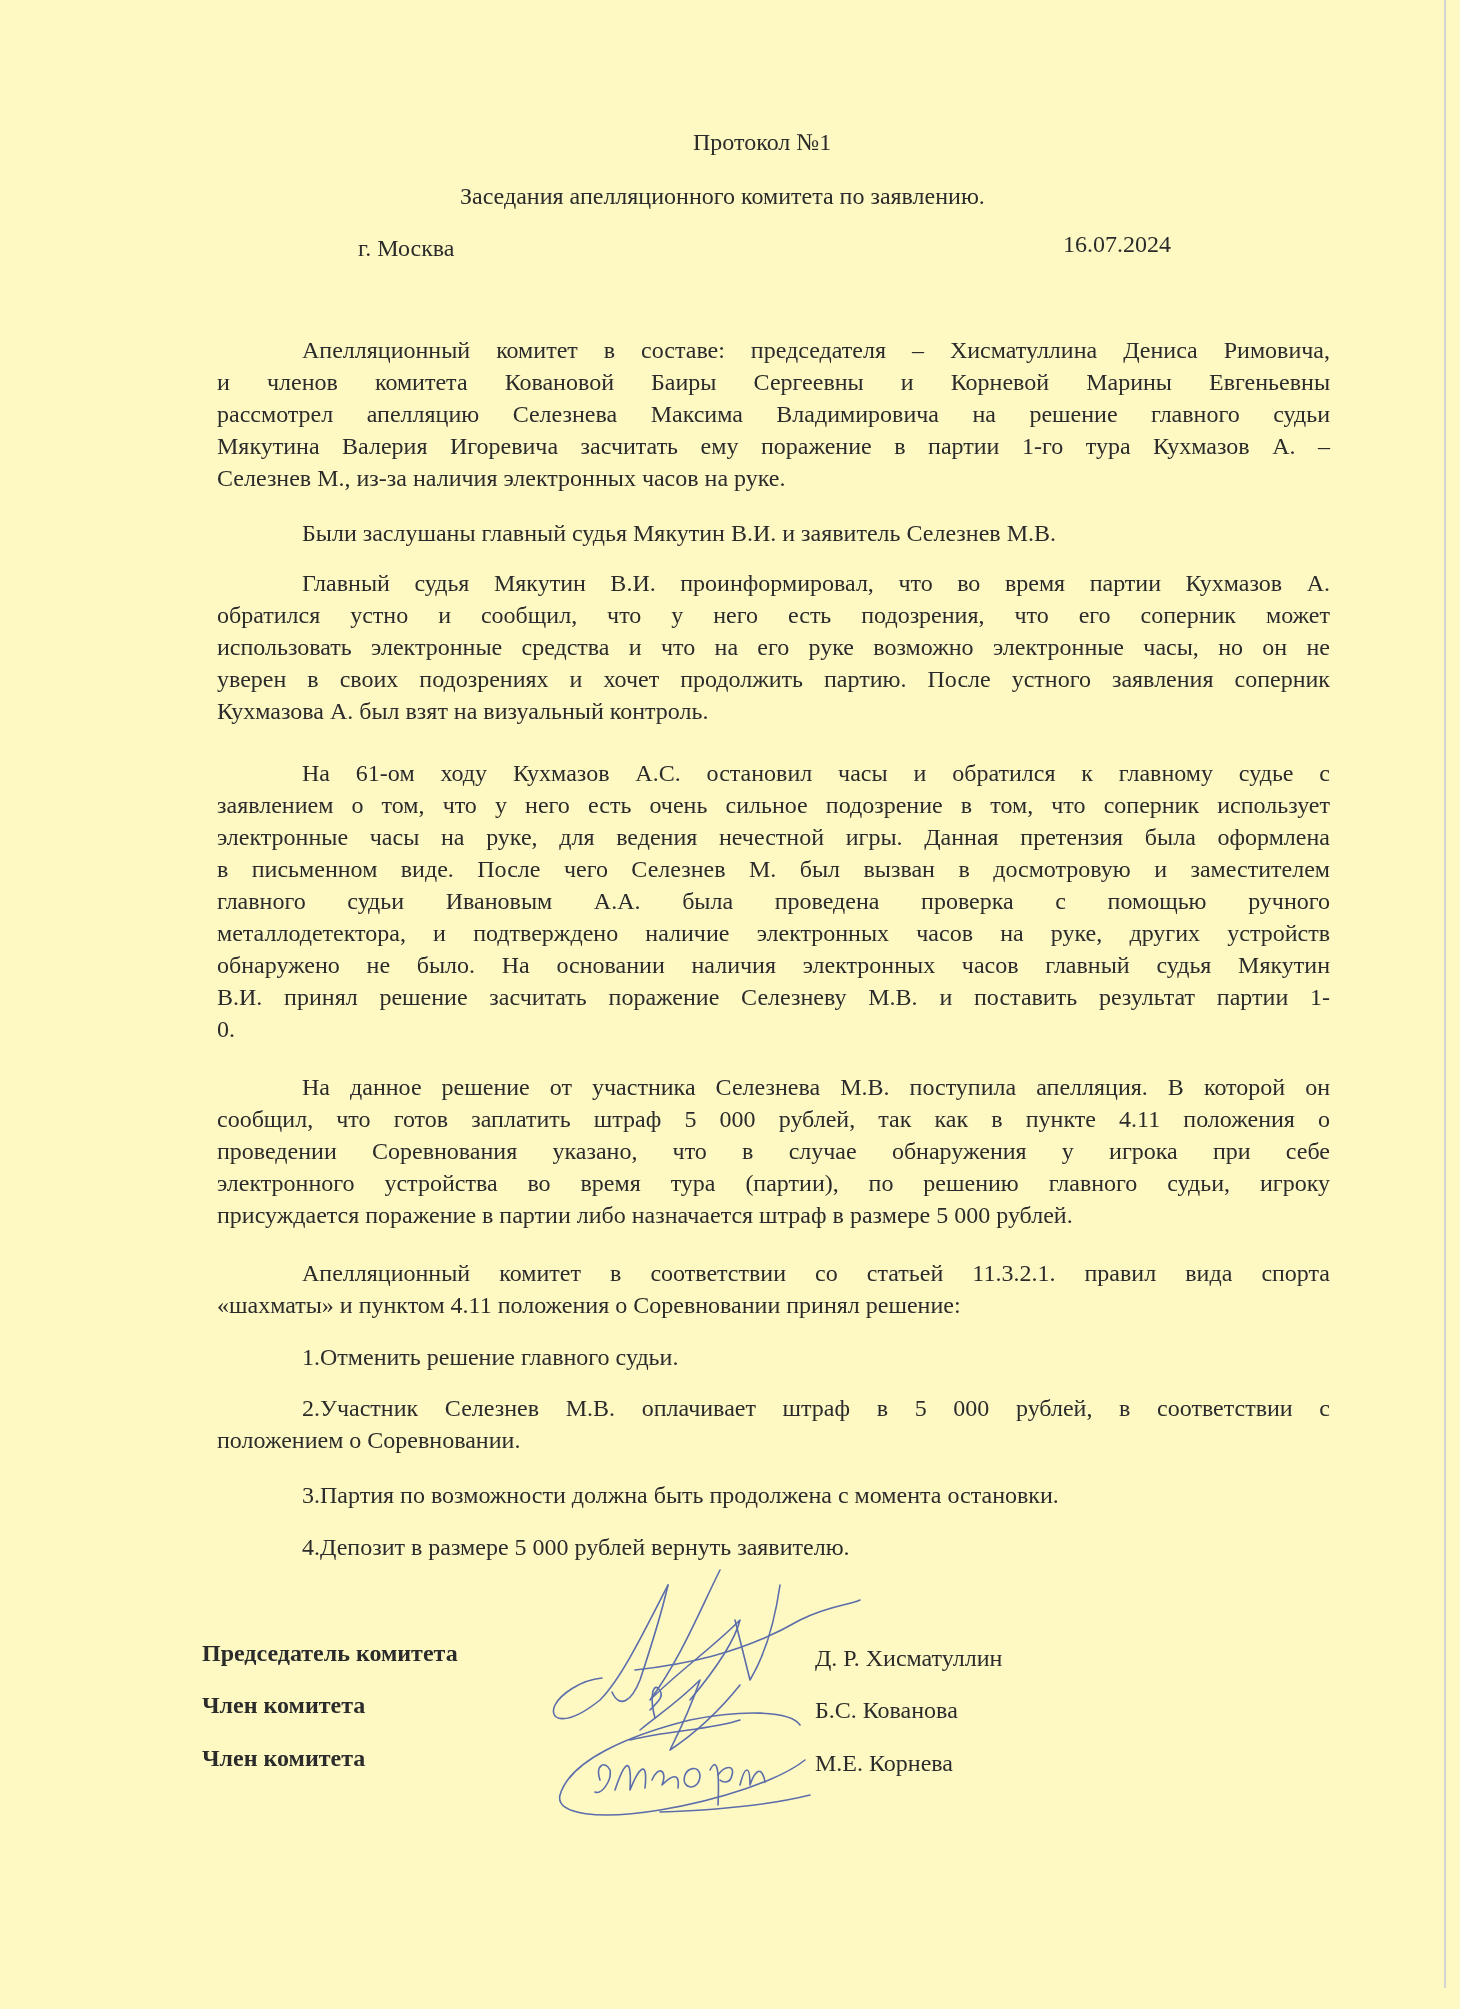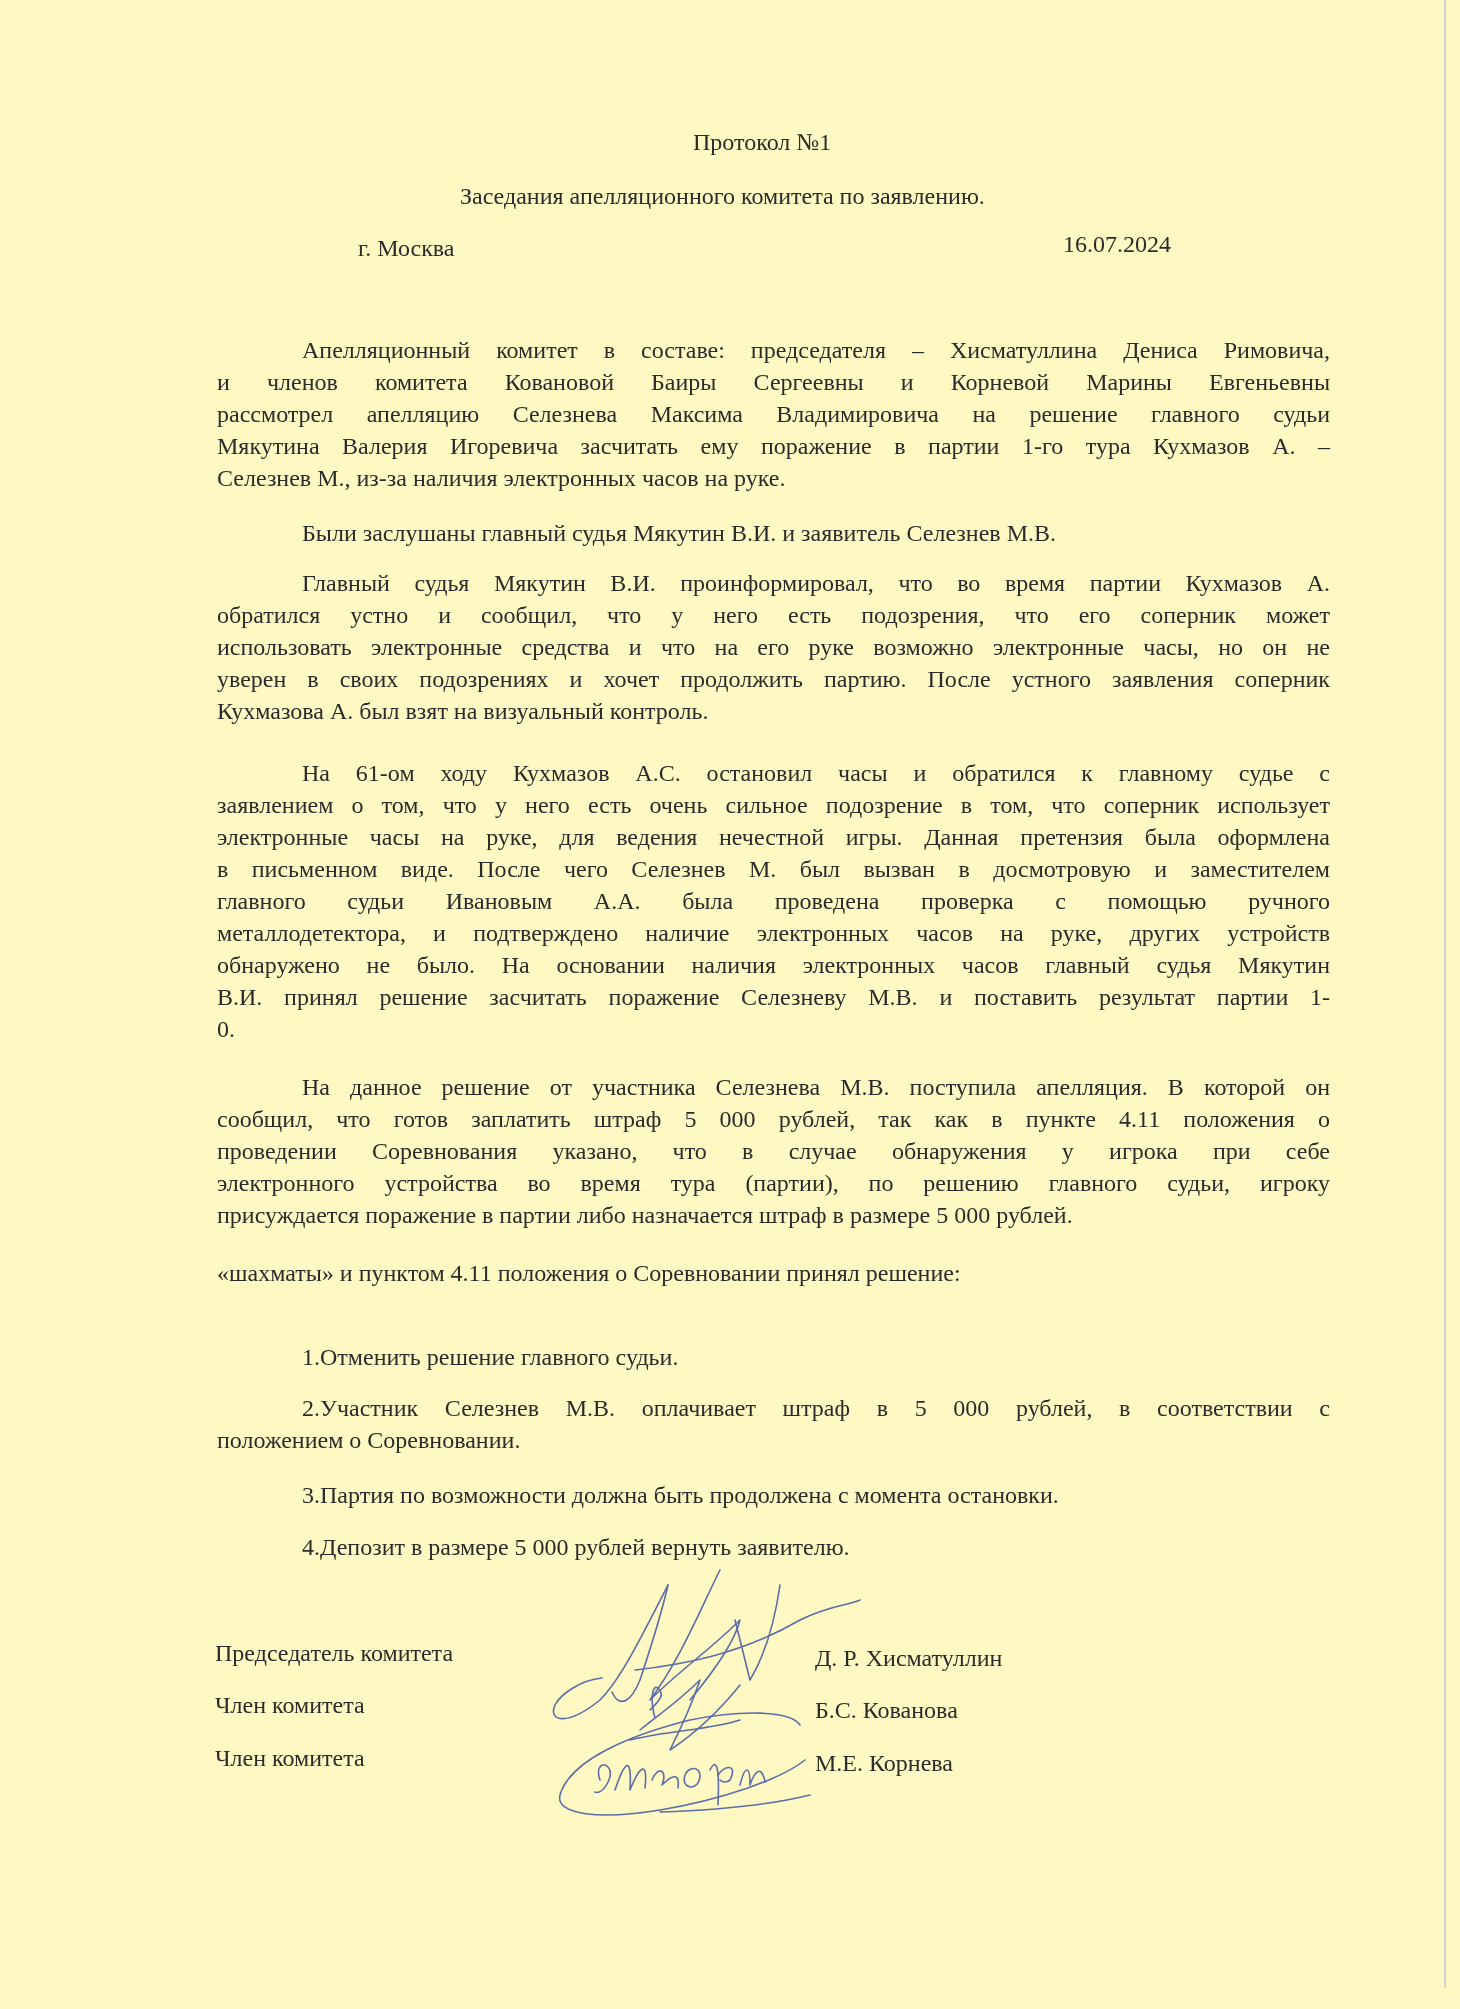--- a/index.html
+++ b/index.html
@@ -7,21 +7,21 @@
     width: 1460px; height: 2009px; background: #ffffff; position: relative; overflow: hidden;
     font-family: "Liberation Serif", "DejaVu Serif", serif; color: #2b2b2b;
   }
   .page { position: absolute; left: 0; top: 0; width: 1460px; height: 2009px; background: #fef9c3; }
   .edge-line { position: absolute; left: 1444px; top: 0; width: 2px; height: 1988px; background: #d4d4d4; }
   .abs { position: absolute; white-space: nowrap; font-size: 24px; line-height: 32px; }
   .body-text { position: absolute; left: 217px; width: 1113px; font-size: 24px; }
   .line { display: block; height: 32px; line-height: 32px; white-space: nowrap; text-align: justify; text-align-last: justify; }
   .line.last { text-align-last: left; }
   .line.first { padding-left: 85px; }
-  .sig-label { position: absolute; left: 215px; font-size: 24px; line-height: 32px; white-space: nowrap; }
+  .sig-label { position: absolute; left: 202px; font-size: 24px; line-height: 32px; white-space: nowrap; font-weight: bold; }
   .sig-name { position: absolute; left: 815px; font-size: 24px; line-height: 32px; white-space: nowrap; margin-top: 8px; }
   .signature { position: absolute; left: 540px; top: 1560px; width: 340px; height: 270px; }
 </style>
 </head>
 <body>
 
 <div class="page">
   <div class="edge-line"></div>
 
   <div class="abs" style="left:693px; top:126px;">Протокол №1</div>
@@ -63,20 +63,21 @@
 
   <div class="body-text" style="top:1071px;">
     <span class="line first">На данное решение от участника Селезнева М.В. поступила апелляция. В которой он</span>
     <span class="line">сообщил, что готов заплатить штраф 5 000 рублей, так как в пункте 4.11 положения о</span>
     <span class="line">проведении Соревнования указано, что в случае обнаружения у игрока при себе</span>
     <span class="line">электронного устройства во время тура (партии), по решению главного судьи, игроку</span>
     <span class="line last">присуждается поражение в партии либо назначается штраф в размере 5 000 рублей.</span>
   </div>
 
   <div class="body-text" style="top:1257px;">
+    <span class="line first">Апелляционный комитет в соответствии со статьей 11.3.2.1. правил вида спорта</span>
     <span class="line last">«шахматы» и пунктом 4.11 положения о Соревновании принял решение:</span>
   </div>
 
   <div class="body-text" style="top:1341px;">
     <span class="line first last">1.Отменить решение главного судьи.</span>
   </div>
   <div class="body-text" style="top:1392px;">
     <span class="line first">2.Участник Селезнев М.В. оплачивает штраф в 5 000 рублей, в соответствии с</span>
     <span class="line last">положением о Соревновании.</span>
   </div>

